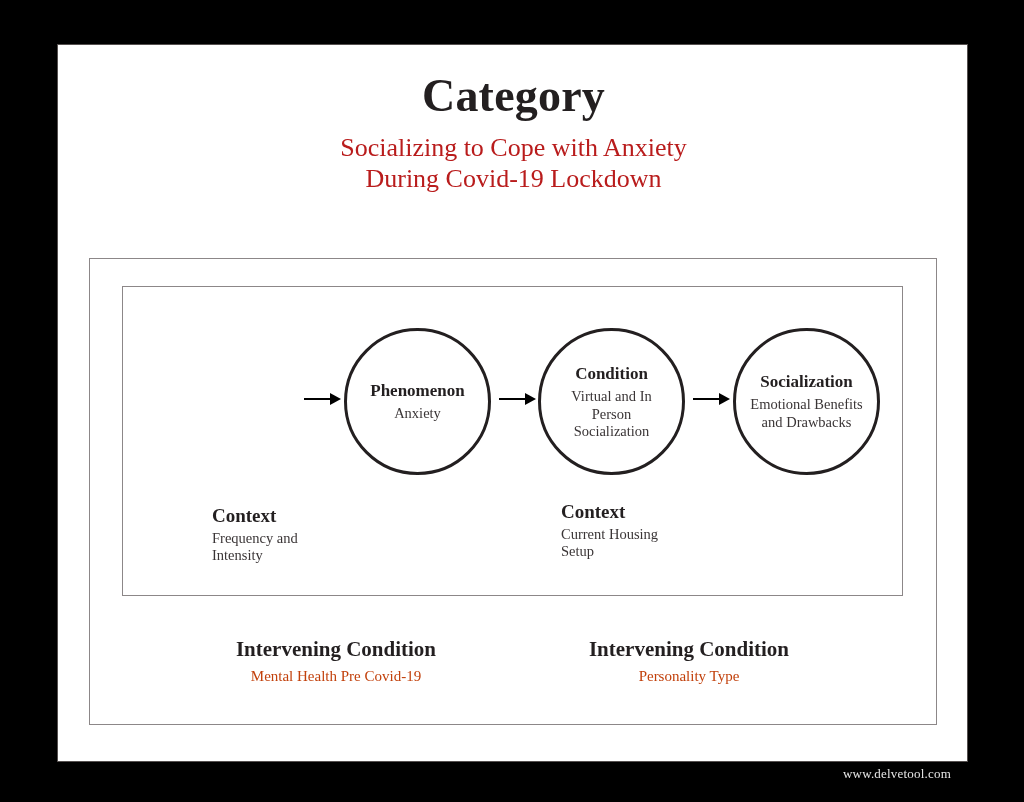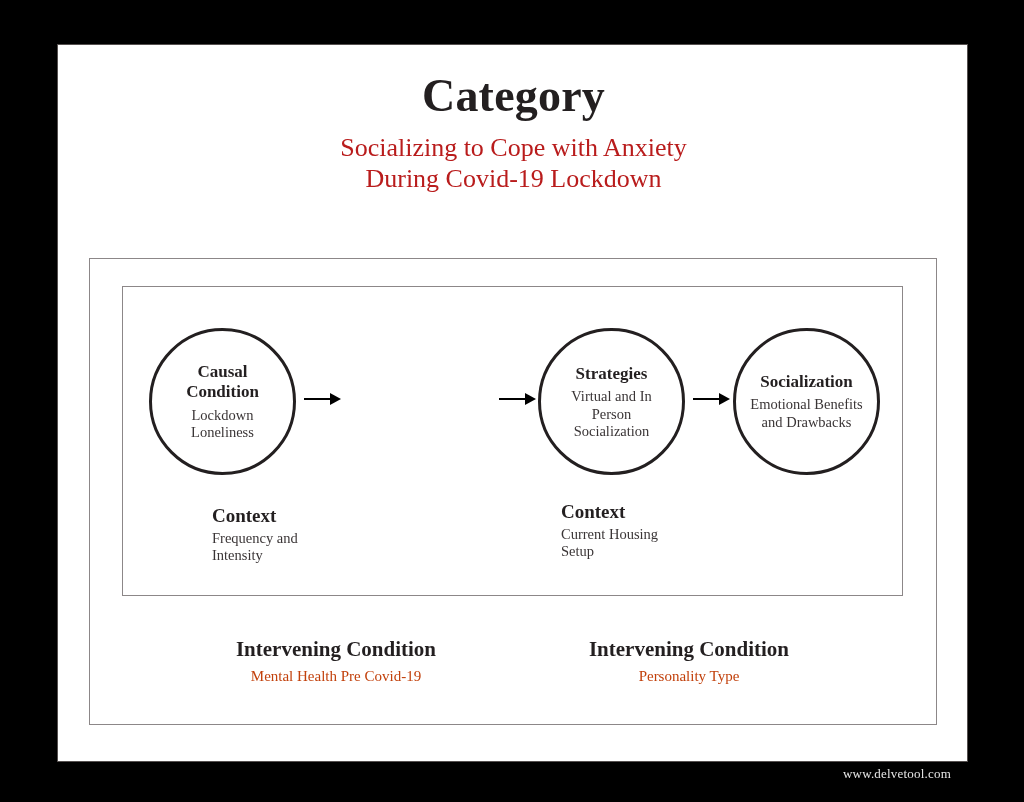--- a/index.html
+++ b/index.html
@@ -211,43 +211,41 @@
       <div class="title-sub">
         <div>Socializing to Cope with Anxiety</div>
         <div>During Covid-19 Lockdown</div>
       </div>
     </div>
 
     <div class="outer-box"></div>
 
     <div class="inner-box"></div>
 
-    <div class="circle c1">
-      <div class="circle-inner">
-        <div class="circle-title">Causal
-Condition</div>
-        <div class="circle-sub">Lockdown
-Loneliness</div>
-      </div>
-    </div>
 
     <div class="arrow a1">
       <div class="shaft"></div>
       <div class="head"></div>
     </div>
 
+    <div class="circle c2">
+      <div class="circle-inner">
+        <div class="circle-title">Phenomenon</div>
+        <div class="circle-sub">Anxiety</div>
+      </div>
+    </div>
 
     <div class="arrow a2">
       <div class="shaft"></div>
       <div class="head"></div>
     </div>
 
     <div class="circle c3">
       <div class="circle-inner">
-        <div class="circle-title">Strategies</div>
+        <div class="circle-title">Condition</div>
         <div class="circle-sub">Virtual and In
 Person
 Socialization</div>
       </div>
     </div>
 
     <div class="arrow a3">
       <div class="shaft"></div>
       <div class="head"></div>
     </div>

